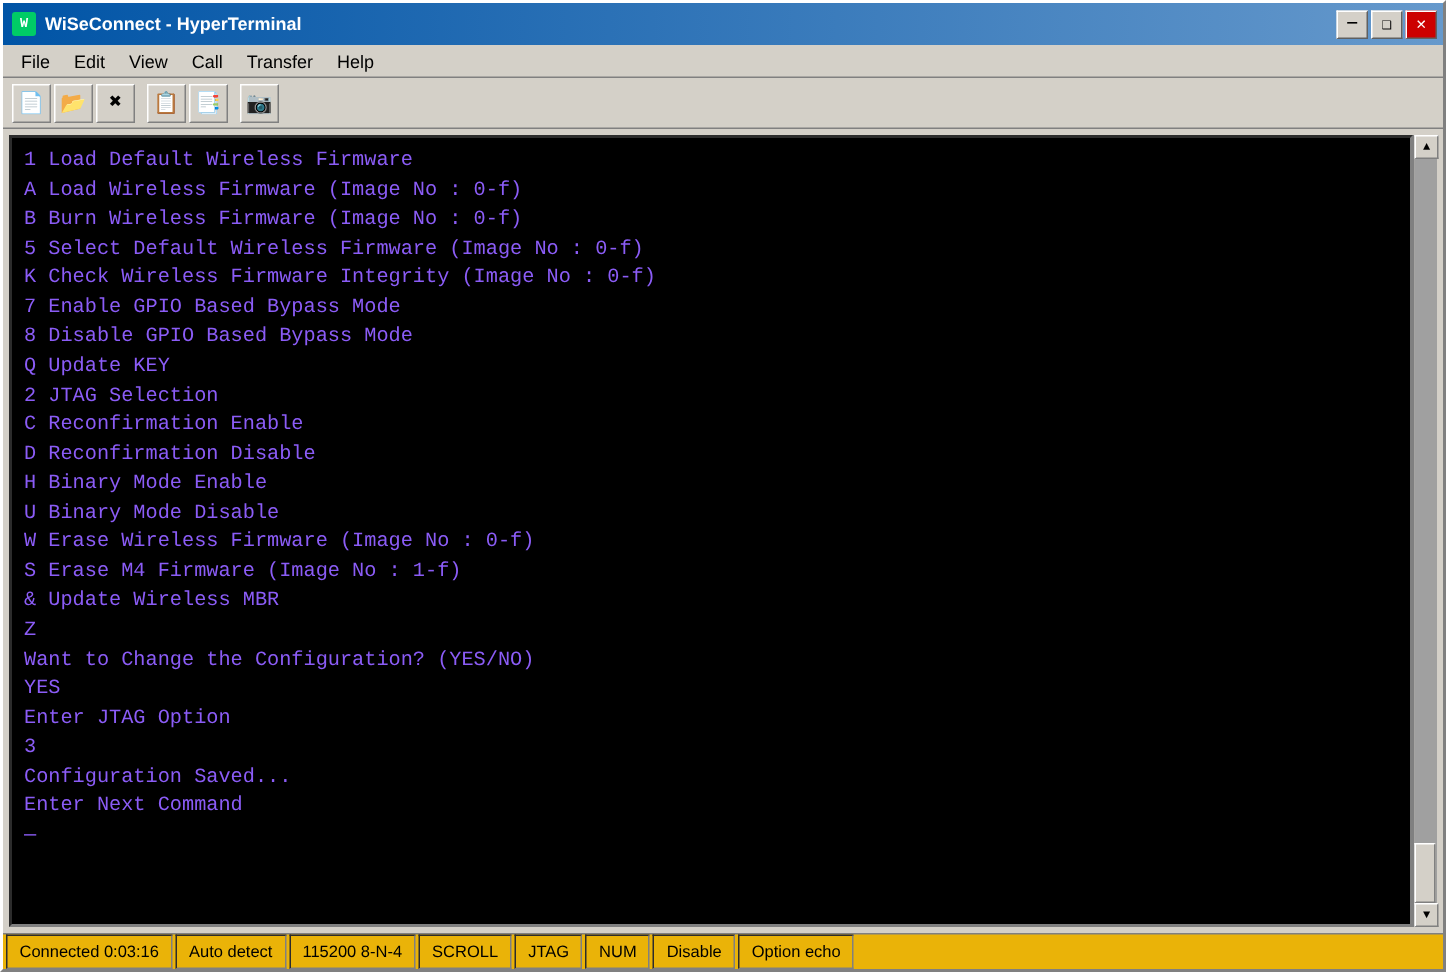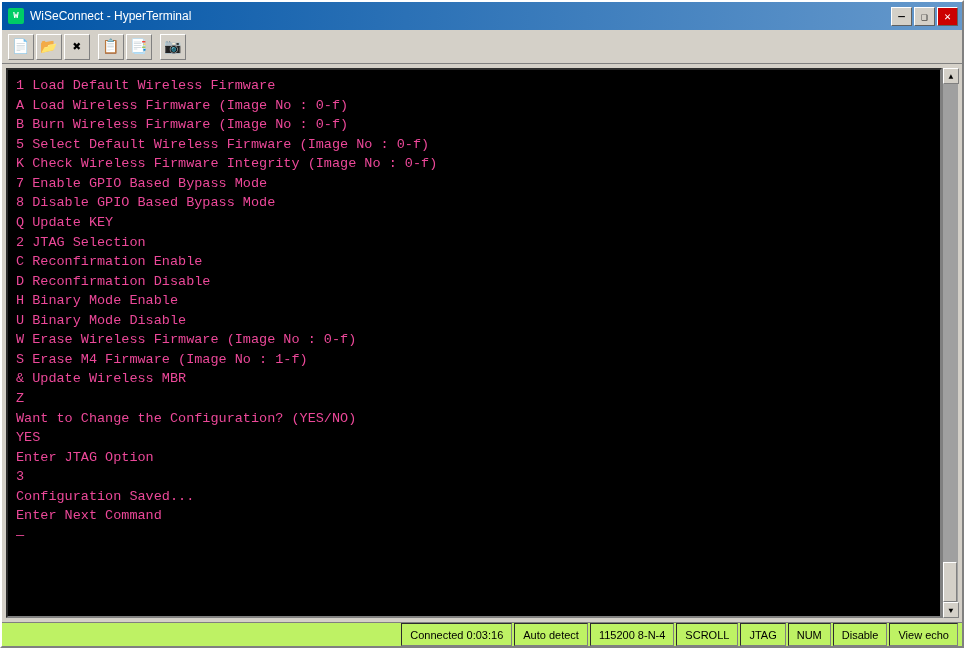--- a/index.html
+++ b/index.html
@@ -51,21 +51,21 @@
       justify-content: center;
       font-size: 9px;
       color: white;
       font-weight: bold;
     }
 
     .title-text {
       color: white;
       font-family: 'Segoe UI', Tahoma, sans-serif;
       font-size: 12px;
-      font-weight: normal;
+      font-weight: bold;
     }
 
     .title-buttons {
       display: flex;
       gap: 2px;
     }
 
     .title-btn {
       width: 21px;
       height: 19px;
@@ -158,21 +158,21 @@
     }
 
     .terminal-inner {
       overflow: hidden;
       height: 100%;
     }
 
     .terminal pre {
       white-space: pre;
       line-height: 1.45;
-      color: #ec4899;
+      color: #8b5cf6;
       font-family: 'Courier New', Courier, monospace;
       font-size: 13.5px;
     }
 
     
     .scrollbar {
       width: 16px;
       background: #d4d0c8;
       border-left: 1px solid #808080;
       display: flex;
@@ -209,27 +209,26 @@
       border-right-color: #808080;
       border-bottom-color: #808080;
       position: absolute;
       bottom: 0;
       left: 0;
     }
 
     
     .status-bar {
       height: 24px;
-      background: #bef264;
+      background: #eab308;
       display: flex;
       align-items: center;
       border-top: 1px solid #808080;
       flex-shrink: 0;
       padding: 0 2px;
-      justify-content: flex-end;
     }
 
     .status-item {
       padding: 0 8px;
       font-family: 'Segoe UI', Tahoma, sans-serif;
       font-size: 11px;
       color: #000;
       border-right: 1px solid #808080;
       height: 100%;
       display: flex;
@@ -250,20 +249,28 @@
       </div>
       <span class="title-text">WiSeConnect - HyperTerminal</span>
     </div>
     <div class="title-buttons">
       <div class="title-btn">—</div>
       <div class="title-btn">❑</div>
       <div class="title-btn close">✕</div>
     </div>
   </div>
 
+  <div class="menu-bar">
+    <span class="menu-item">File</span>
+    <span class="menu-item">Edit</span>
+    <span class="menu-item">View</span>
+    <span class="menu-item">Call</span>
+    <span class="menu-item">Transfer</span>
+    <span class="menu-item">Help</span>
+  </div>
 
   <div class="toolbar">
     <div class="toolbar-btn">📄</div>
     <div class="toolbar-btn">📂</div>
     <div class="toolbar-btn">✖</div>
     <div class="toolbar-separator"></div>
     <div class="toolbar-btn">📋</div>
     <div class="toolbar-btn">📑</div>
     <div class="toolbar-separator"></div>
     <div class="toolbar-btn">📷</div>
@@ -308,15 +315,15 @@
   </div>
 
   <div class="status-bar">
     <div class="status-item">Connected 0:03:16</div>
     <div class="status-item">Auto detect</div>
     <div class="status-item">115200 8-N-4</div>
     <div class="status-item">SCROLL</div>
     <div class="status-item">JTAG</div>
     <div class="status-item">NUM</div>
     <div class="status-item">Disable</div>
-    <div class="status-item">View echo</div>
+    <div class="status-item">Option echo</div>
   </div>
 </div>
 
 </body></html>

